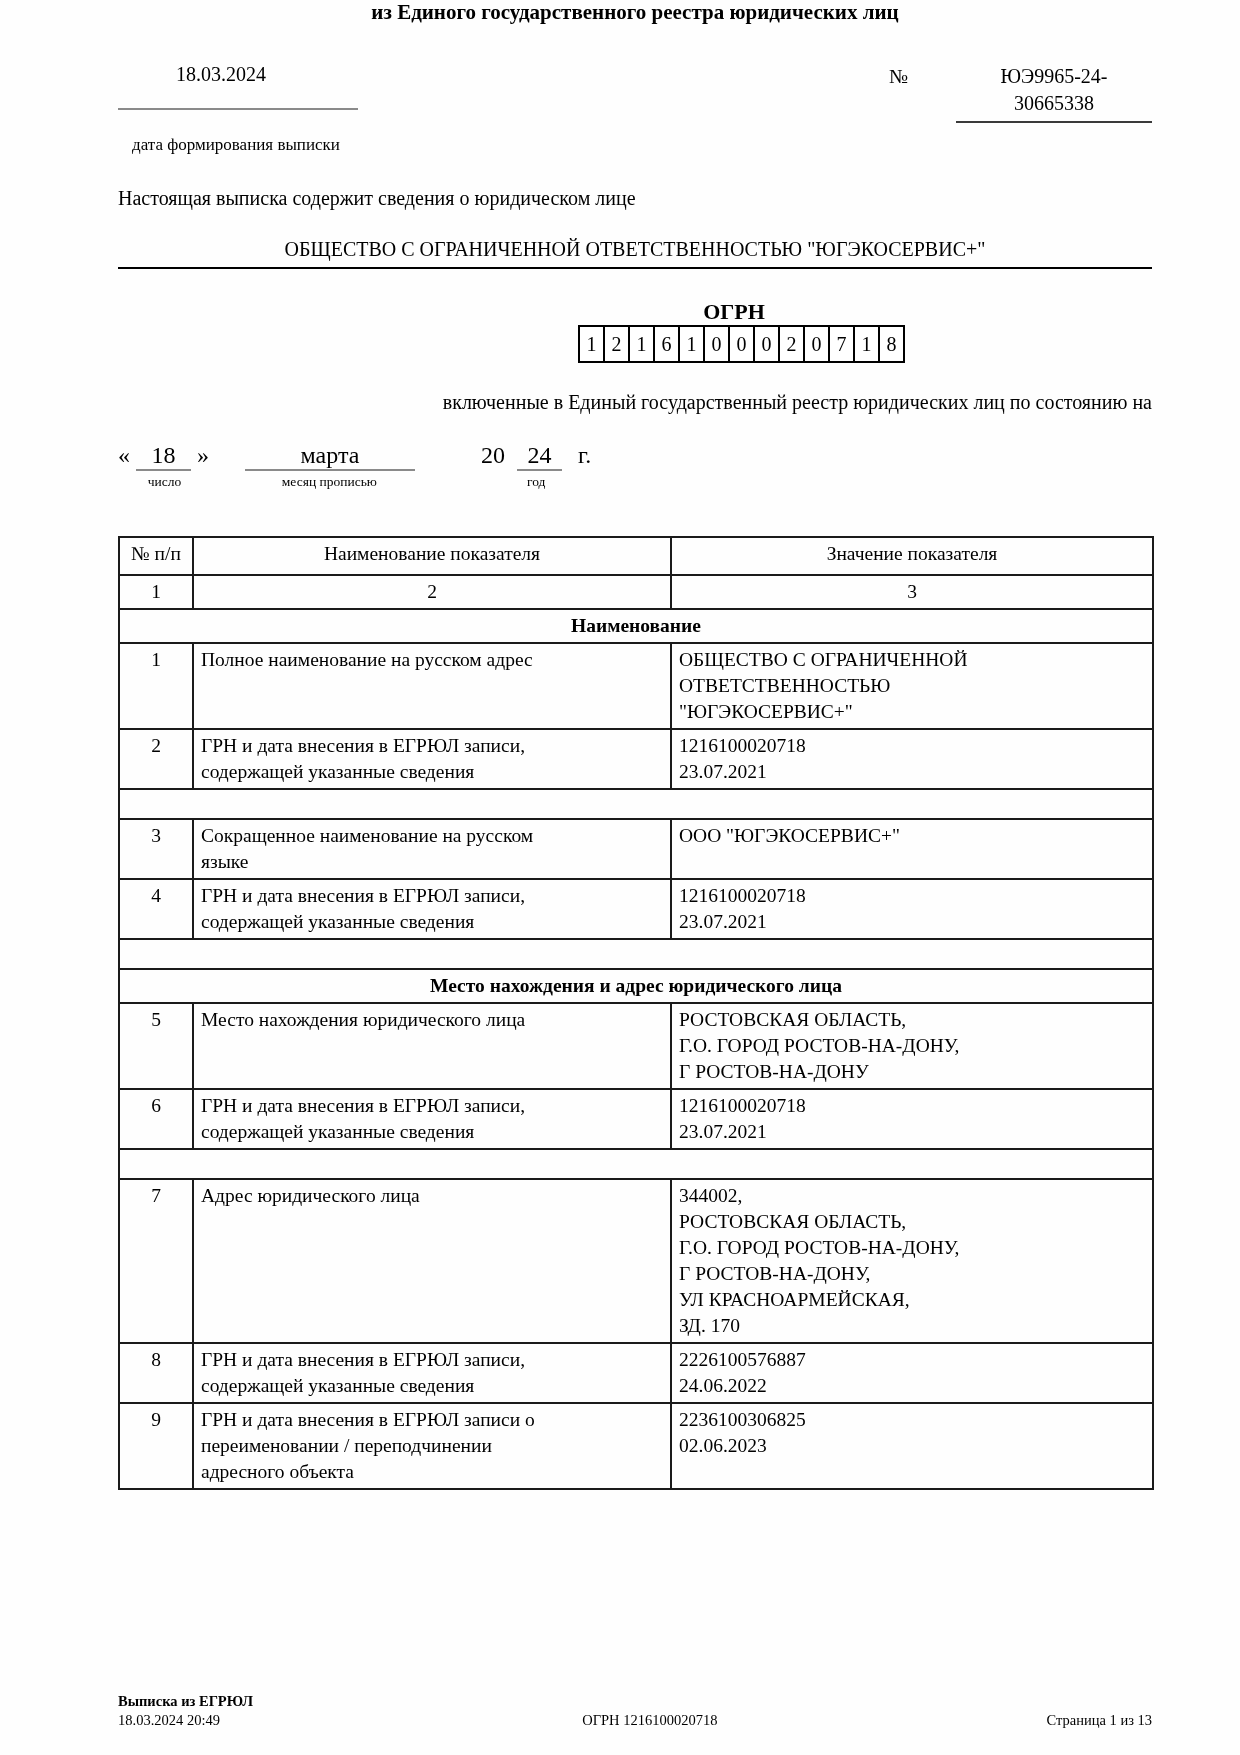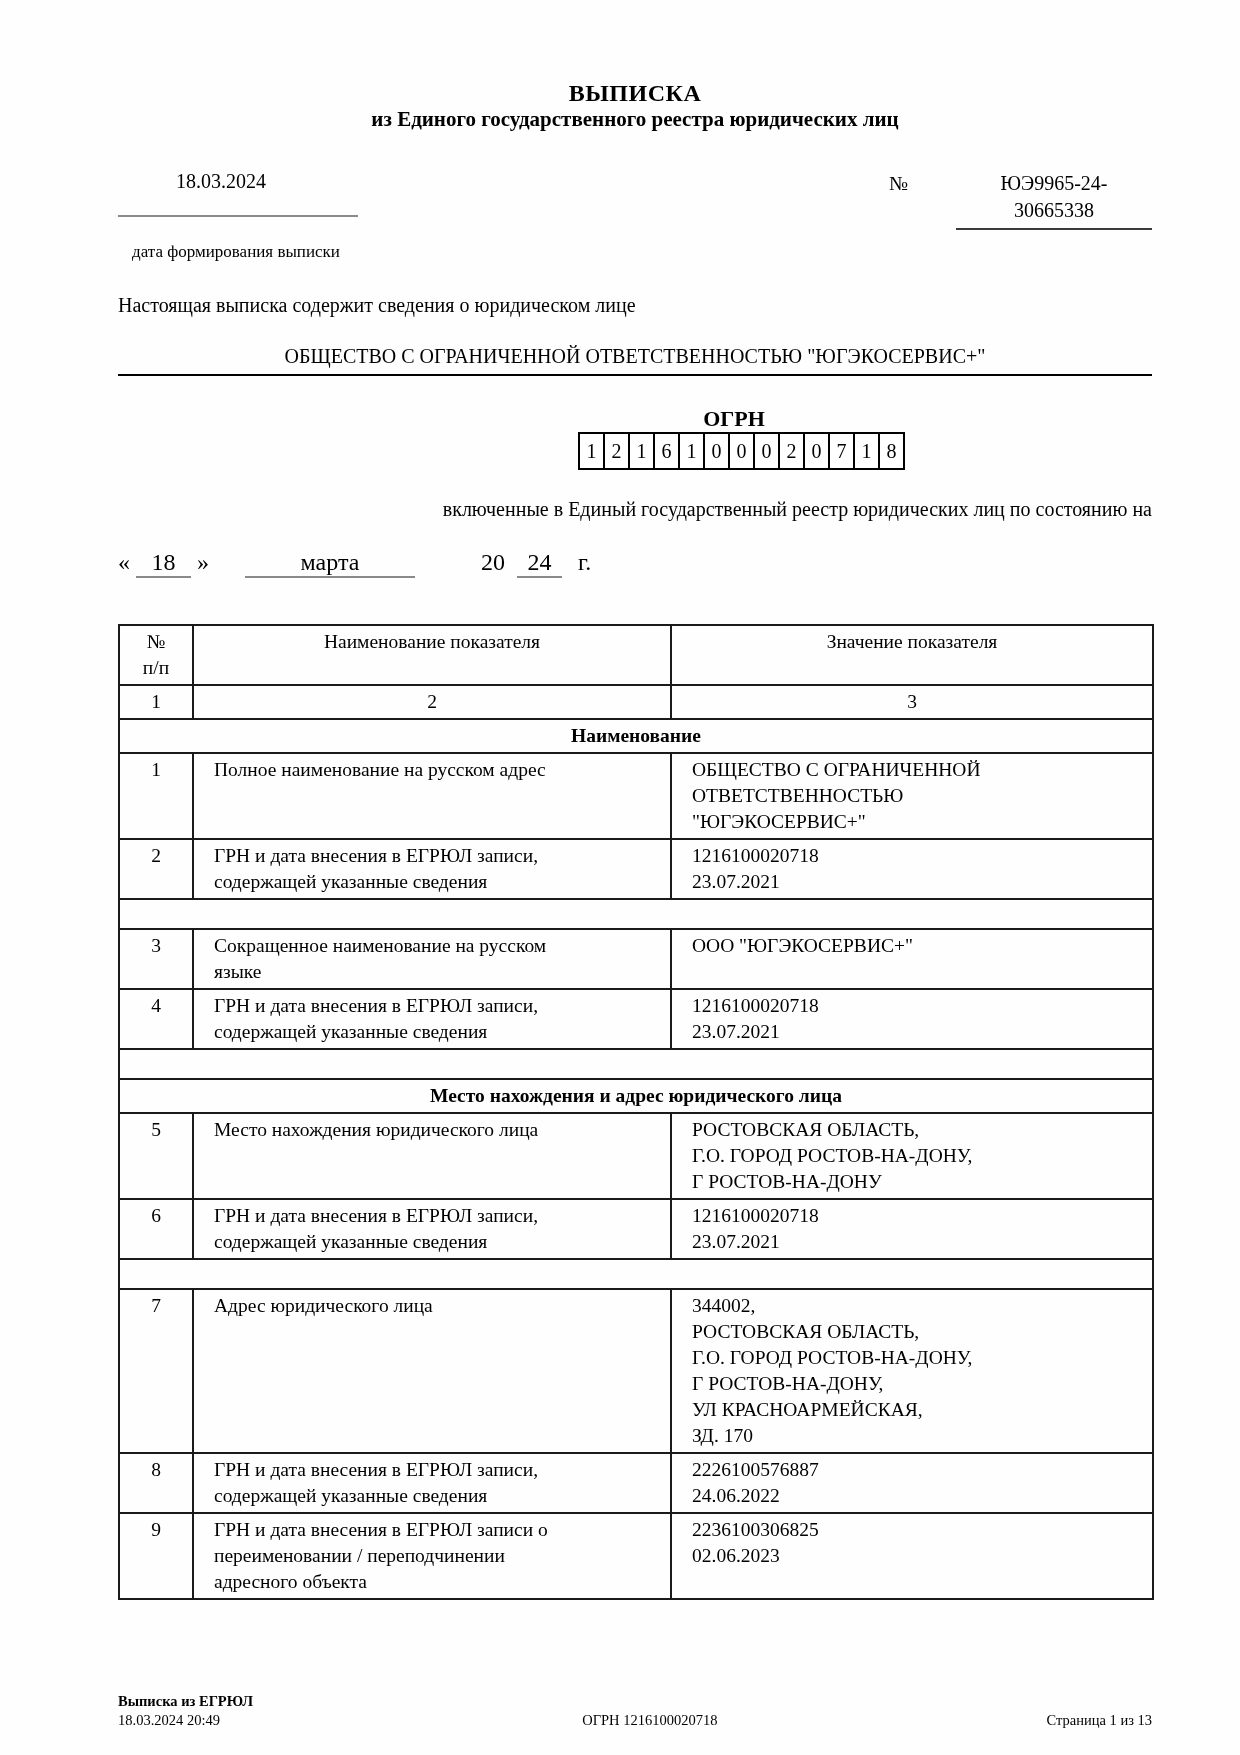--- a/index.html
+++ b/index.html
@@ -42,38 +42,37 @@
   .asof-month { display:inline-block; width:170px; text-align:center; border-bottom:2px solid #8a8a8a; margin-left:30px; }
   .asof-century { display:inline-block; margin-left:60px; }
   .asof-year { display:inline-block; width:45px; text-align:center; border-bottom:2px solid #8a8a8a; margin-left:6px; }
   .asof-suffix { display:inline-block; margin-left:10px; }
   .asof-captions { font-size:13.5px; margin-top:3px; white-space:nowrap; }
   .cap-day { display:inline-block; width:93px; text-align:center; }
   .cap-month { display:inline-block; width:170px; text-align:center; margin-left:30px; }
   .cap-year { display:inline-block; width:45px; text-align:center; margin-left:96px; }
 
   table.main { border-collapse:collapse; width:1034px; margin-top:46px; table-layout:fixed; }
-  table.main td { border:2px solid #1a1a1a; font-size:19.5px; line-height:26px; vertical-align:top; padding:3px 20px; }
+  table.main td { border:2px solid #1a1a1a; font-size:19.5px; line-height:26px; vertical-align:top; padding:3px 7px; }
   td.hdr { text-align:center; vertical-align:middle; height:30px; padding:3px 4px; }
   td.idx { text-align:center; height:24px; vertical-align:middle; }
   td.num { text-align:center; }
   td.section { text-align:center; font-weight:bold; height:26px; vertical-align:middle; }
   td.name, td.value { white-space:pre-line; }
   td.spacer { border-top:2px solid #1a1a1a; border-bottom:2px solid #1a1a1a; height:22px; }
 
   .footer { position:absolute; left:118px; width:1034px; top:1692px; display:flex; justify-content:space-between; align-items:flex-end; font-size:14.5px; line-height:19px; }
   .footer .f-left .f-doctype { font-weight:bold; }
 </style>
 </head>
 <body>
 
 <div class="page">
   <div class="content">
 
-    <div class="doc-title">ВЫПИСКА</div>
     <div class="doc-subtitle">из Единого государственного реестра юридических лиц</div>
 
     <div class="header-row">
       <div class="date-block">
         <div class="date-line">18.03.2024</div>
         <div class="date-caption">дата формирования выписки</div>
       </div>
       <div class="number-block">
         <span class="number-sign">№</span>
         <div class="number-value">
@@ -110,20 +109,25 @@
 
     <div class="asof-line">
       <span class="q">«</span>
       <span class="asof-day">18</span>
       <span class="q">»</span>
       <span class="asof-month">марта</span>
       <span class="asof-century">20</span>
       <span class="asof-year">24</span>
       <span class="asof-suffix">г.</span>
     </div>
+    <div class="asof-captions">
+      <span class="cap-day">число</span>
+      <span class="cap-month">месяц прописью</span>
+      <span class="cap-year">год</span>
+    </div>
 
     <table class="main">
       <colgroup>
           <col style="width:74px">
           <col style="width:478px">
           <col style="width:482px">
         </colgroup>
       <tbody>
         <tr>
           <td class="hdr">№ п/п</td>

